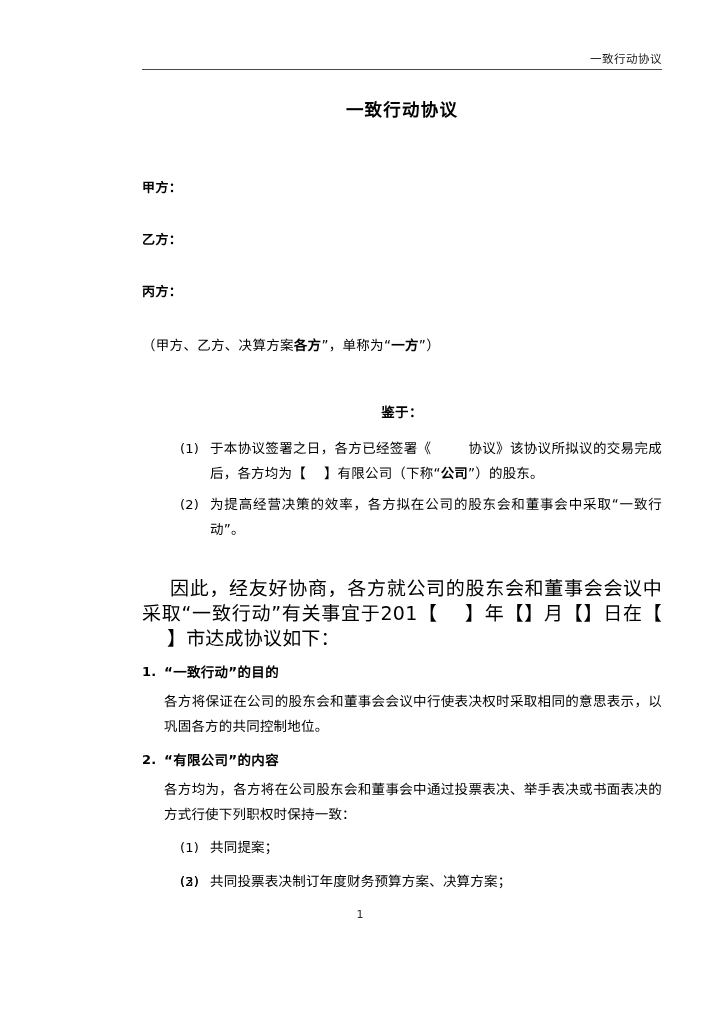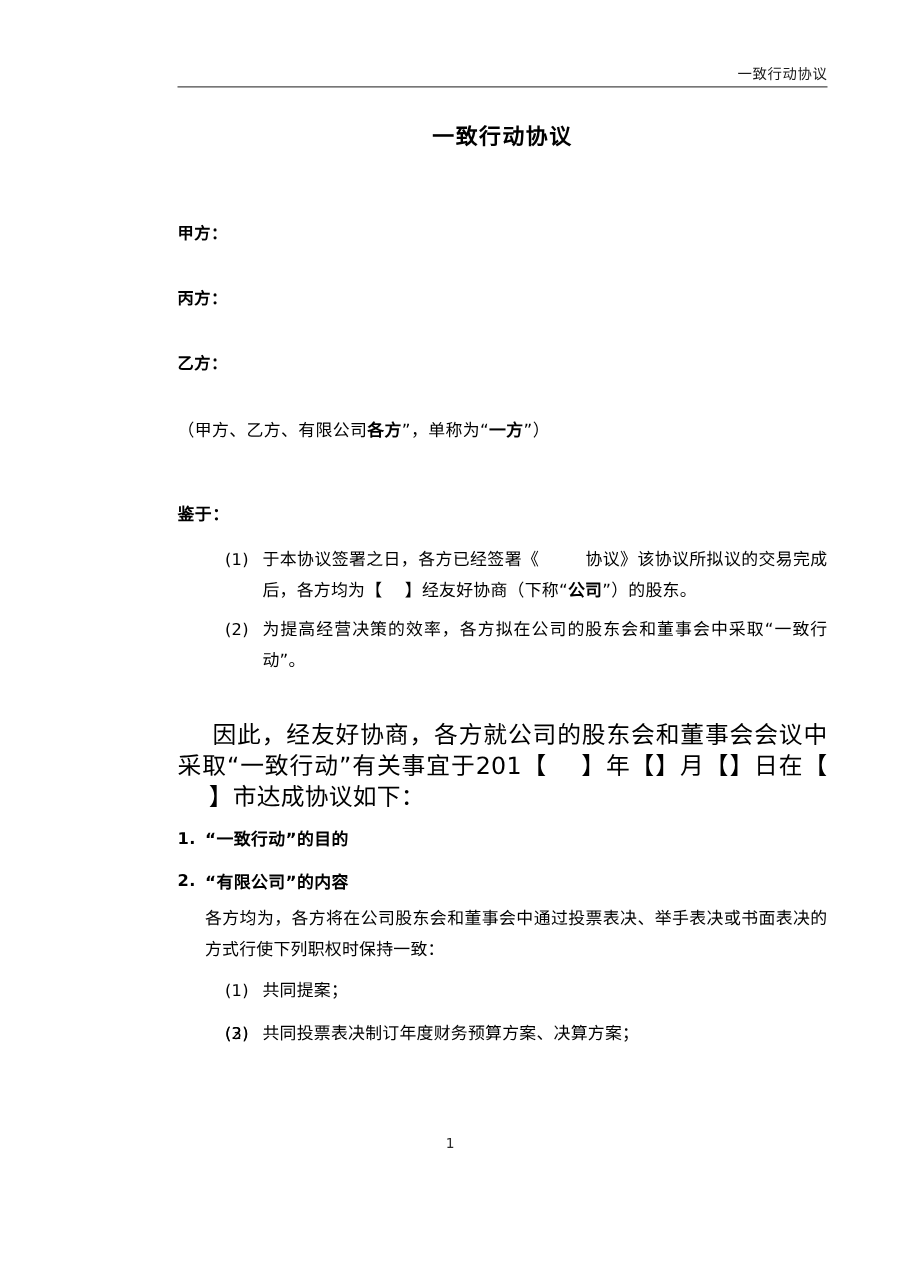--- a/index.html
+++ b/index.html
@@ -75,20 +75,21 @@
     margin: 10px 0 46px 0;
   }
   .collective-line b { font-weight: bold; text-align: right; }
 
   .whereas-heading {
     font-size: 13.5px;
     font-weight: bold;
     line-height: 20px;
     letter-spacing: 0.4px;
     margin: 0 0 14px 0;
+    text-align: center;
   }
 
   
   .paren-list {
     margin: 0;
     padding: 0;
     list-style: none;
   }
   .paren-item {
     position: relative;
@@ -188,47 +189,48 @@
   <div class="running-header">
     <div class="running-header-text">一致行动协议</div>
   </div>
 
   <div class="content">
 
     <h1 class="doc-title">一致行动协议</h1>
 
     <p class="party-line">甲方：</p>
 
+    <p class="party-line">乙方：</p>
+
     <p class="party-line">丙方：</p>
 
-    <p class="party-line">乙方：</p>
-
     <p class="collective-line">
-      <span>（甲方、乙方、有限公司</span><b>各方</b><span>”</span><span>，单称为</span><span>“</span><b>一方</b><span>”</span><span>）</span>
+      <span>（甲方、乙方、决算方案</span><b>各方</b><span>”</span><span>，单称为</span><span>“</span><b>一方</b><span>”</span><span>）</span>
     </p>
 
     <p class="whereas-heading">鉴于：</p>
 
     <ol class="paren-list">
       <li class="paren-item">
-        <span class="marker">(1)</span><span>于本协议签署之日，各方已经签署《</span><span class="blank-slot">        </span><span>协议》该协议所拟议的交易完成后，各方均为【</span><span class="blank-slot">    </span><span>】经友好协商（下称“</span><b>公司</b><span>”）的股东。</span>
+        <span class="marker">(1)</span><span>于本协议签署之日，各方已经签署《</span><span class="blank-slot">        </span><span>协议》该协议所拟议的交易完成后，各方均为【</span><span class="blank-slot">    </span><span>】有限公司（下称“</span><b>公司</b><span>”）的股东。</span>
       </li>
       <li class="paren-item">
         <span class="marker">(2)</span><span>为提高经营决策的效率，各方拟在公司的股东会和董事会中采取“一致行动”。</span>
       </li>
     </ol>
 
     <p class="lead-paragraph">
       <span>因此，经友好协商，各方就公司的股东会和董事会会议中采取“一致行动”有关事宜于201【</span><span class="blank-slot">    </span><span>】年【】月【】日在【</span><span class="blank-slot">    </span><span>】市达成协议如下：</span>
     </p>
 
     <div class="section">
       <p class="section-heading">
         <span class="sec-num">1.</span><span>“一致行动”的目的</span>
       </p>
+      <p class="section-body">各方将保证在公司的股东会和董事会会议中行使表决权时采取相同的意思表示，以巩固各方的共同控制地位。</p>
     </div>
 
     <div class="section">
       <p class="section-heading">
         <span class="sec-num">2.</span><span>“有限公司”的内容</span>
       </p>
       <p class="section-body">各方均为，各方将在公司股东会和董事会中通过投票表决、举手表决或书面表决的方式行使下列职权时保持一致：</p>
 
       <ol class="sub-list">
         <li class="sub-item">

